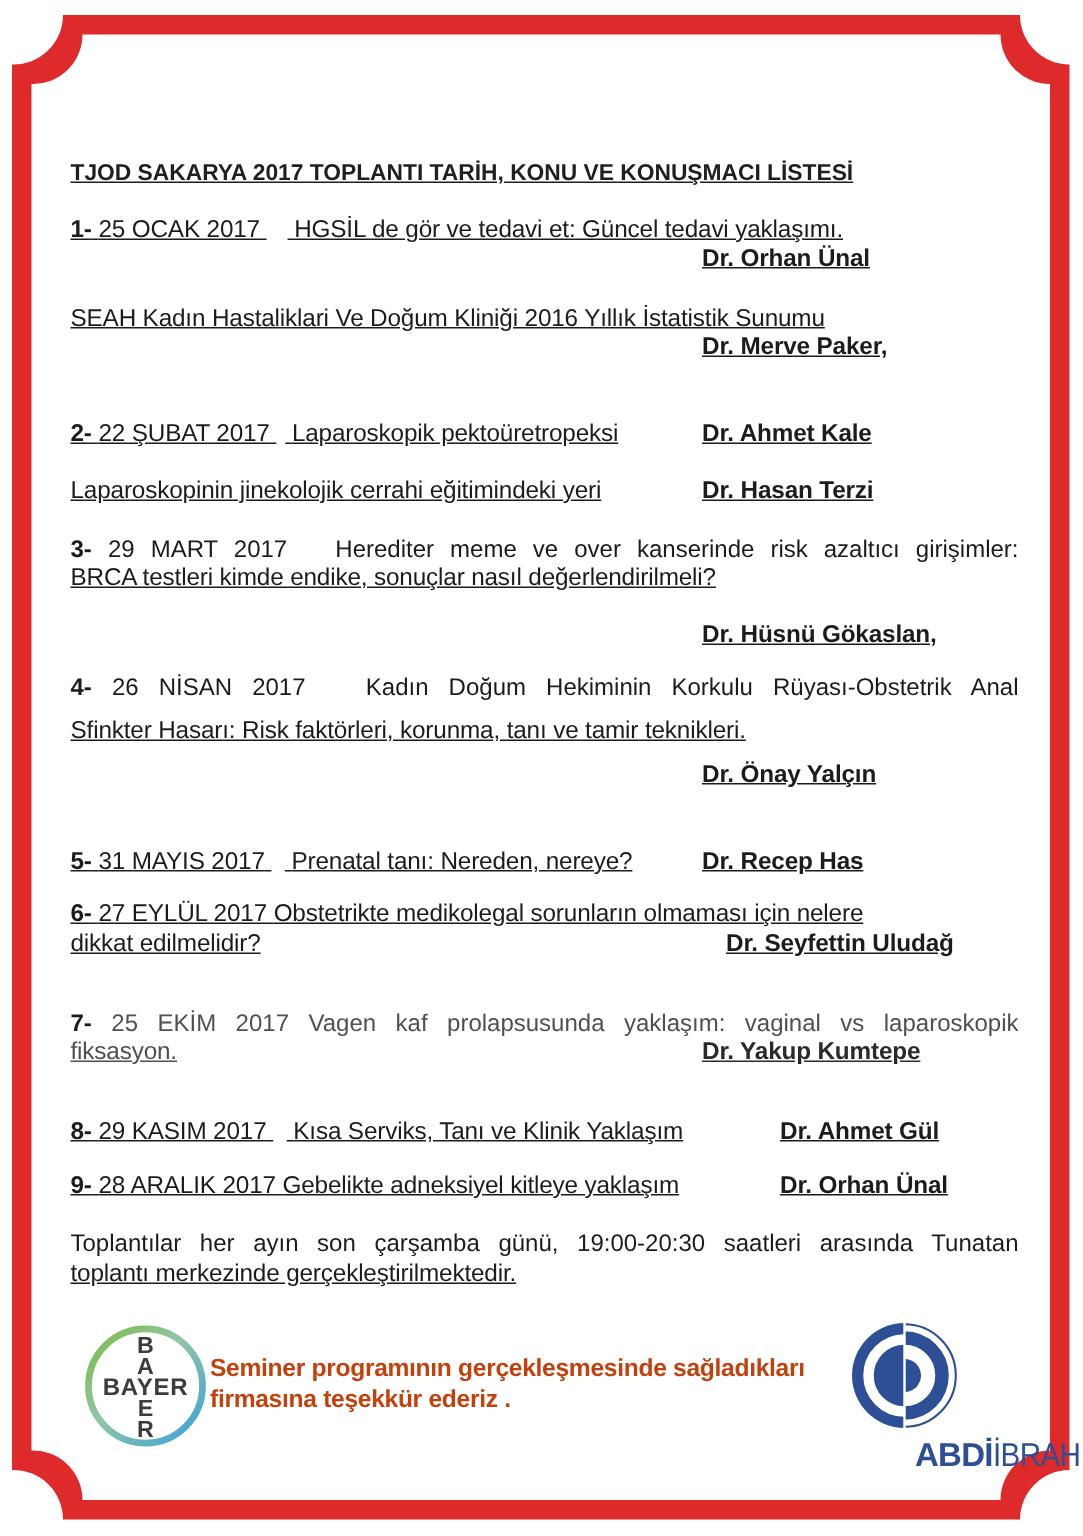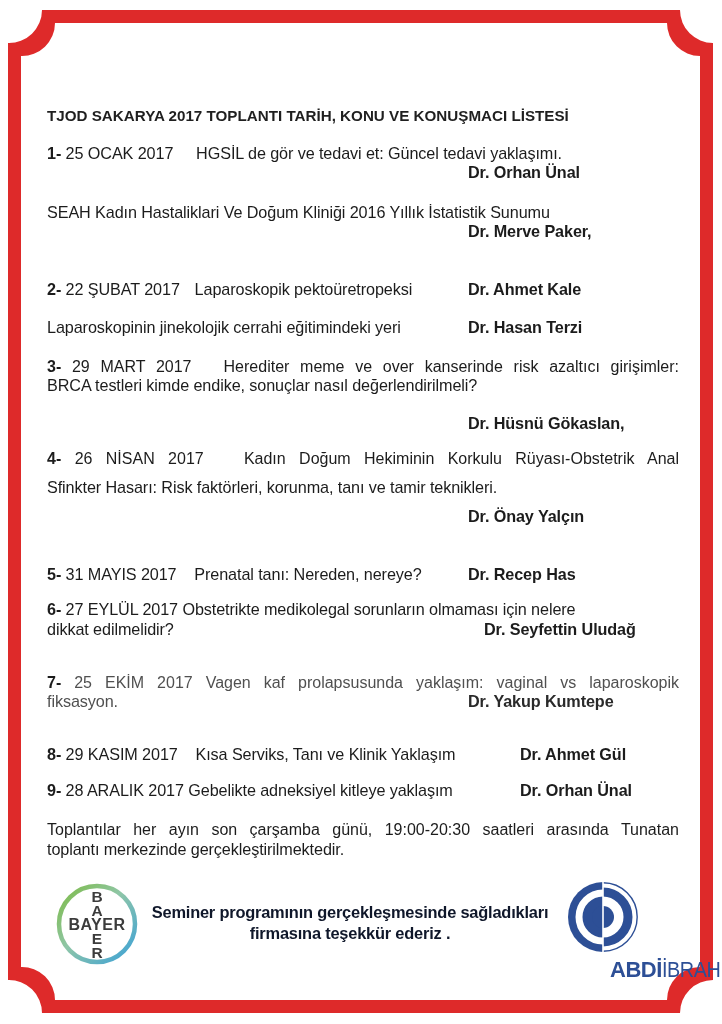--- a/index.html
+++ b/index.html
@@ -1,28 +1,28 @@
 <!DOCTYPE html>
 <html><head>
 <meta charset="utf-8">
 <style>
   html, body { margin: 0; padding: 0; background: #ffffff; }
   body { width: 722px; height: 1024px; position: relative; overflow: hidden;
          font-family: "Liberation Sans", "DejaVu Sans", sans-serif; color: #1c1c1c; }
   .frame { position: absolute; left: 0; top: 0; width: 722px; height: 1024px; pointer-events: none; }
   .page { position: absolute; left: 0; top: 0; width: 722px; height: 1024px; }
-  .t { position: absolute; white-space: nowrap; font-size: 16.2px; line-height: 19px; letter-spacing: -0.1px; }
+  .t { position: absolute; white-space: nowrap; font-size: 16.2px; line-height: 19px; letter-spacing: -0.1px; text-decoration: underline; }
   .title { left: 47px; top: 106px; font-weight: bold; font-size: 15.2px; letter-spacing: 0px; color: #1f1f1f; }
   .num { font-weight: bold; }
   .spk { font-weight: bold; }
   .just { position: absolute; left: 47px; width: 632px; font-size: 16px; line-height: 19px;
           text-align: justify; text-align-last: justify; white-space: nowrap; }
   .gray { color: #505050; }
-  .thanks { position: absolute; left: 140px; top: 902px; width: 420px; text-align: center;
-            font-weight: bold; font-size: 16.4px; line-height: 21px; color: #0f172a; letter-spacing: -0.2px; }
+  .thanks { position: absolute; left: 140px; top: 902px; width: 420px; 
+            font-weight: bold; font-size: 16.4px; line-height: 21px; color: #c2410c; letter-spacing: -0.2px; }
   .abdi-word { position: absolute; left: 566px; top: 958px; font-size: 22px; line-height: 24px; color: #2d4f96;
                white-space: nowrap; letter-spacing: -0.5px; margin-left: 44px; }
   .abdi-word .bold { font-weight: bold; }
   .abdi-word .light { font-weight: normal; transform: scaleX(0.9); display: inline-block; transform-origin: left; }
 </style>
 </head>
 <body>
 
 <svg class="frame" width="722" height="1024" viewBox="0 0 722 1024">
   <path fill="#de2a2a" fill-rule="evenodd" d="

